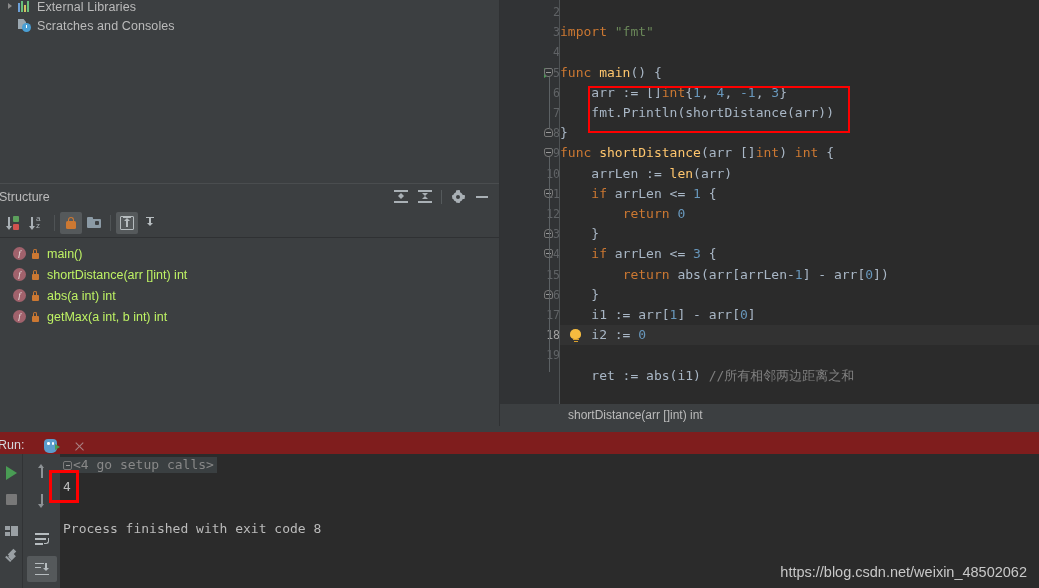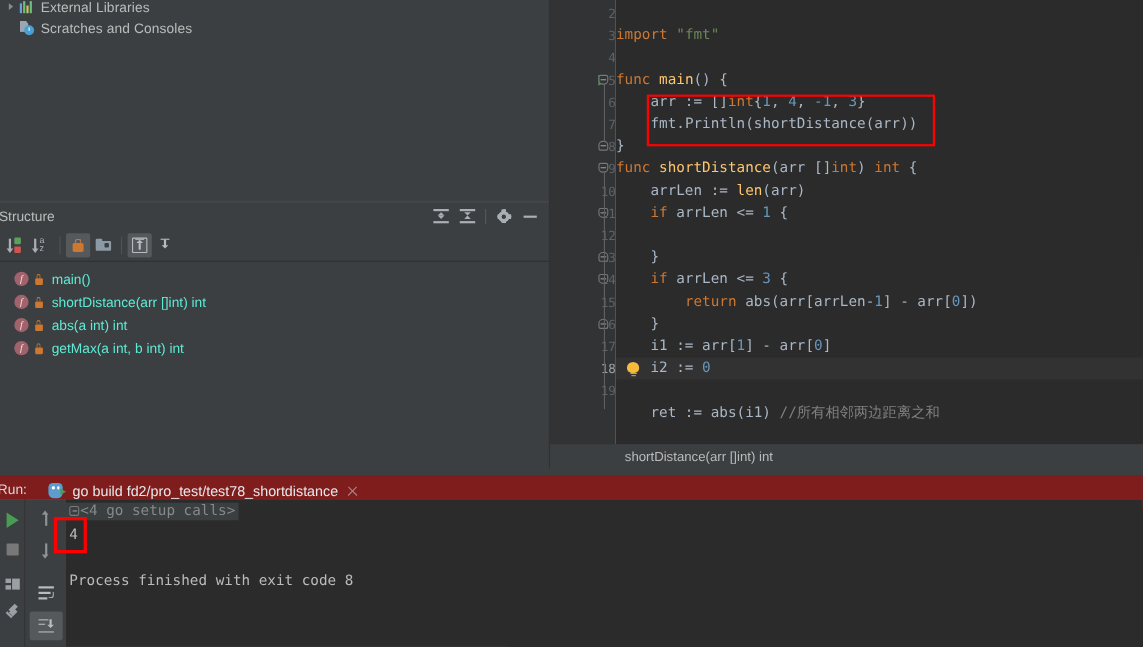--- a/index.html
+++ b/index.html
@@ -125,21 +125,21 @@
 
   
   #structure-list{padding-top:5px;}
   .sitem{display:flex;align-items:center;height:21px;padding-left:13px;white-space:nowrap;}
   .sitem .fico{width:13px;height:13px;border-radius:50%;background:#a1626c;flex:none;position:relative;}
   .sitem .fico span{position:absolute;left:0;top:0;width:13px;height:13px;line-height:13px;text-align:center;
     font-size:9px;color:#f0e6e6;font-family:"Liberation Serif",serif;font-style:italic;}
   .sitem .lk{width:9px;height:11px;margin-left:5px;flex:none;position:relative;}
   .sitem .lk .b{position:absolute;left:0.5px;top:4.5px;width:7px;height:6px;background:#cc7832;border-radius:1px;}
   .sitem .lk .s{position:absolute;left:2.1px;top:0.8px;width:4.2px;height:4.6px;border:1.4px solid #cc7832;border-bottom:none;border-radius:2.4px 2.4px 0 0;box-sizing:border-box;}
-  .sitem .stxt{font-size:12.5px;color:#5eead4;padding-left:7px;}
+  .sitem .stxt{font-size:12.5px;color:#bef264;padding-left:7px;}
 
   
   #editor{position:absolute;left:500px;top:0;width:539px;height:404px;background:#2b2b2b;overflow:hidden;}
   #gutter{position:absolute;left:0;top:0;width:60px;height:404px;background:#313335;}
   #gutter-line{position:absolute;left:59px;top:0;width:1px;height:404px;background:#4e5254;}
   .lnum{position:absolute;right:0px;width:48px;text-align:right;font-family:"DejaVu Sans Mono","Liberation Mono",monospace;
     font-size:11.5px;color:#606366;height:20.2px;line-height:20.2px;}
   .lnum.cur{color:#a4a3a3;}
   #code{position:absolute;left:60px;top:0;width:479px;height:404px;
     font-family:"DejaVu Sans Mono","Liberation Mono",monospace;font-size:13px;}
@@ -184,21 +184,21 @@
   #runtab .gicon .e1{position:absolute;left:3px;top:3.5px;width:2.6px;height:2.6px;border-radius:50%;background:#fff;}
   #runtab .gicon .e2{position:absolute;left:7.5px;top:3.5px;width:2.6px;height:2.6px;border-radius:50%;background:#fff;}
   #runtab .gicon .pl{position:absolute;left:11px;top:5px;width:0;height:0;border-left:5px solid #499c54;border-top:3px solid transparent;border-bottom:3px solid transparent;}
   #runtab .ttxt{font-size:13px;color:#e6e9ec;}
   #runtab .xmark{margin-left:8px;width:11px;height:11px;position:relative;opacity:.55;}
   #runtab .xmark::before,#runtab .xmark::after{content:"";position:absolute;left:0;top:5px;width:11px;height:1.4px;background:#cfd4d8;}
   #runtab .xmark::before{transform:rotate(45deg);}
   #runtab .xmark::after{transform:rotate(-45deg);}
   #runtab-underline{position:absolute;left:34px;top:25px;width:296px;height:3px;background:#4a88c7;}
 
-  #runbody{position:absolute;left:0;top:454px;width:1039px;height:100px;background:#c2410c;}
+  #runbody{position:absolute;left:0;top:454px;width:1039px;height:100px;background:#c4b5fd;}
   #run-left-toolbar{position:absolute;left:0;top:0;width:22px;height:134px;background:#3c3f41;}
   #run-left-toolbar .rb{width:22px;height:26px;display:flex;align-items:center;justify-content:center;position:relative;}
   .ic-runplay{width:0;height:0;border-left:11px solid #499c54;border-top:7px solid transparent;border-bottom:7px solid transparent;}
   .ic-stop{width:11px;height:11px;background:#787878;border-radius:1px;}
   .ic-layout{position:relative;width:13px;height:10px;}
   .ic-layout .a{position:absolute;left:0;top:0;width:5px;height:4px;background:#9aa0a4;}
   .ic-layout .b{position:absolute;left:0;top:5.5px;width:5px;height:4px;background:#9aa0a4;}
   .ic-layout .c{position:absolute;left:6.5px;top:0;width:6.5px;height:9.5px;background:#9aa0a4;}
   .ic-pin{position:relative;width:13px;height:13px;}
   .ic-pin .hd{position:absolute;left:3px;top:0px;width:8px;height:4px;background:#9aa0a4;transform:rotate(-45deg);}
@@ -455,20 +455,21 @@
         <div class="cline" style="top: 2px;"></div>
         <div class="cline" style="top: 22.2px;"><span class="k">import</span><span class="t"> </span><span class="s">"fmt"</span></div>
         <div class="cline" style="top: 42.4px;"></div>
         <div class="cline" style="top: 62.6px;"><span class="k">func</span><span class="t"> </span><span class="f">main</span><span class="t">() {</span></div>
         <div class="cline" style="top: 82.8px;"><span class="t">    arr := []</span><span class="k">int</span><span class="t">{</span><span class="n">1</span><span class="t">, </span><span class="n">4</span><span class="t">, </span><span class="n">-1</span><span class="t">, </span><span class="n">3</span><span class="t">}</span></div>
         <div class="cline" style="top: 103px;"><span class="t">    fmt.</span><span class="fn">Println</span><span class="t">(</span><span class="fn">shortDistance</span><span class="t">(arr))</span></div>
         <div class="cline" style="top: 123.2px;"><span class="t">}</span></div>
         <div class="cline" style="top: 143.4px;"><span class="k">func</span><span class="t"> </span><span class="f">shortDistance</span><span class="t">(arr []</span><span class="k">int</span><span class="t">) </span><span class="k">int</span><span class="t"> {</span></div>
         <div class="cline" style="top: 163.6px;"><span class="t">    arrLen := </span><span class="f">len</span><span class="t">(arr)</span></div>
         <div class="cline" style="top: 183.8px;"><span class="t">    </span><span class="k">if</span><span class="t"> arrLen &lt;= </span><span class="n">1</span><span class="t"> {</span></div>
+        <div class="cline" style="top: 204px;"><span class="t">        </span><span class="k">return</span><span class="t"> </span><span class="n">0</span></div>
         <div class="cline" style="top: 224.2px;"><span class="t">    }</span></div>
         <div class="cline" style="top: 244.4px;"><span class="t">    </span><span class="k">if</span><span class="t"> arrLen &lt;= </span><span class="n">3</span><span class="t"> {</span></div>
         <div class="cline" style="top: 264.6px;"><span class="t">        </span><span class="k">return</span><span class="t"> </span><span class="fn">abs</span><span class="t">(arr[arrLen-</span><span class="n">1</span><span class="t">] - arr[</span><span class="n">0</span><span class="t">])</span></div>
         <div class="cline" style="top: 284.8px;"><span class="t">    }</span></div>
         <div class="cline" style="top: 305px;"><span class="t">    i1 := arr[</span><span class="n">1</span><span class="t">] - arr[</span><span class="n">0</span><span class="t">]</span></div>
         <div class="cline hl" style="top: 325.2px;"><span class="t">    i2 := </span><span class="n">0</span></div>
         <div class="cline" style="top: 365.6px;"><span class="t">    ret := </span><span class="fn">abs</span><span class="t">(i1) </span><span class="c">//所有相邻两边距离之和</span></div>
       </div>
   <div class="bulb" style="top: 329.2px; left: 70px;">
         <span class="g"></span>
@@ -484,21 +485,20 @@
 
   <div id="runbar">
     <span class="runlabel">Run:</span>
     <div id="runtab">
       <span class="gicon">
         <span class="bod"></span>
           <span class="e1"></span>
           <span class="e2"></span>
           <span class="pl"></span>
       </span>
-      <span class="ttxt">go build fd2/pro_test/test78_shortdistance</span>
       <span class="xmark"></span>
     </div>
     <div id="runtab-underline"></div>
   </div>
 
   <div id="runbody">
     <div id="run-left-toolbar">
       <div class="rb" style="margin-top:6px;">
           <span class="ic-runplay"></span>
         </div>
@@ -561,13 +561,14 @@
       <div id="fold-chip">
         <span class="bx"></span><span>&lt;4 go setup calls&gt;</span>
       </div>
       <div class="conline" style="top:23px;left:3px;">4</div>
       <div class="conline" style="top:65px;left:3px;">Process finished with exit code 8</div>
     </div>
   </div>
 
   <div id="console-annot"></div>
 
+  <div id="watermark">https://blog.csdn.net/weixin_48502062</div>
 </div>
 
 </body></html>

